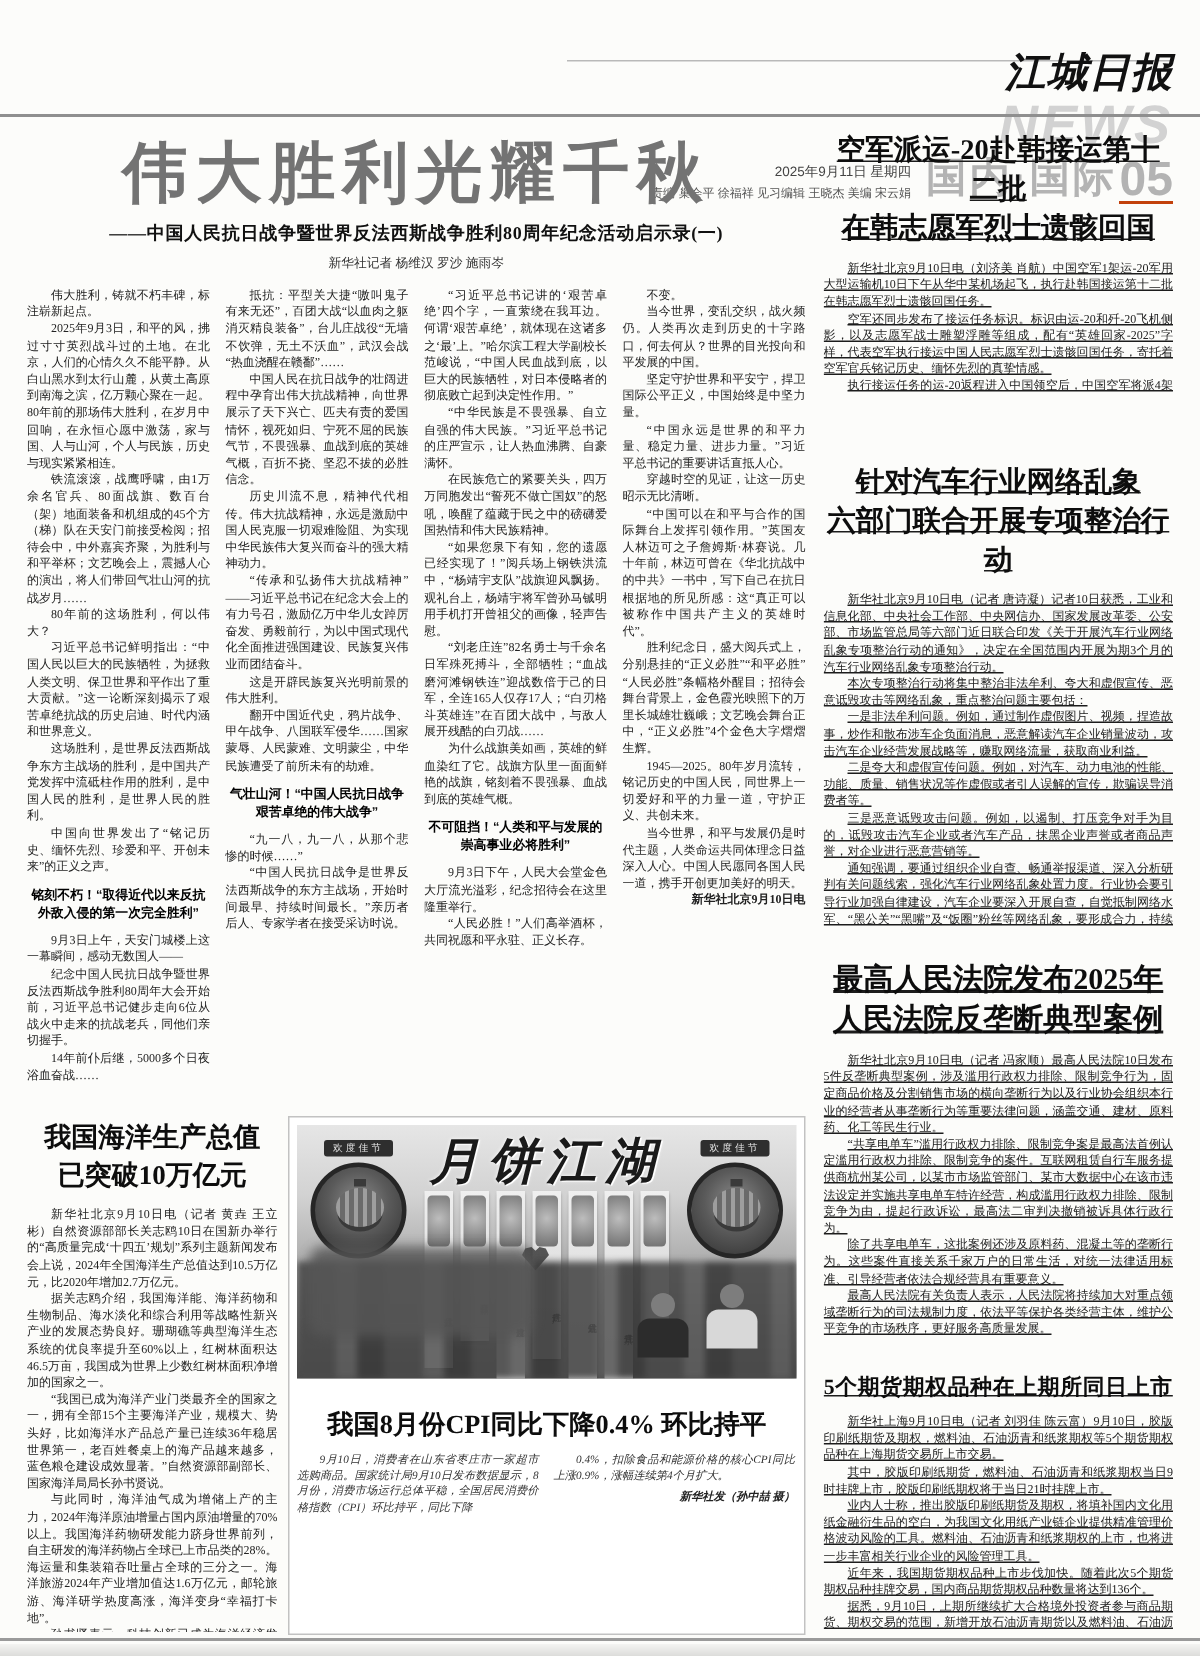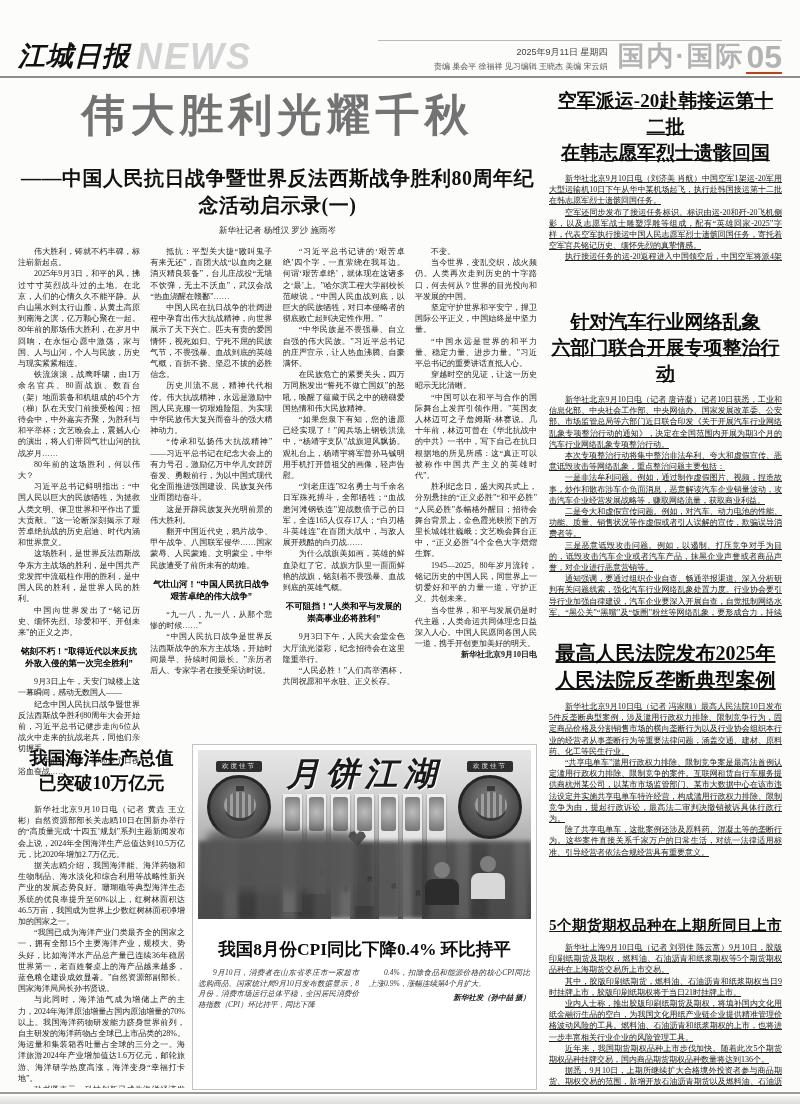--- a/index.html
+++ b/index.html
@@ -4,35 +4,35 @@
 <style>
   * { margin:0; padding:0; box-sizing:border-box; }
   html,body { background:#e8e8e6; }
   .page {
     position:relative; width:800px; height:1104px; margin:0 auto;
     background:#fcfcfa; color:#1c1c1c; overflow:hidden;
     font-family:"Liberation Serif","DejaVu Serif",serif;
   }
   
   .mast-topline { position:absolute; left:378px; right:18px; top:40px; height:1px; background:#b9b9b9; }
-  .masthead { position:absolute; left:18px; right:18px; top:30px; height:44px; display:flex; align-items:flex-end; }
+  .masthead { position:absolute; left:18px; right:18px; top:30px; height:44px; display:flex; align-items:flex-end;flex-direction:column; }
   .paper-name { font-family:"DejaVu Serif",serif; font-style:italic; font-weight:bold; font-size:27px; color:#111; letter-spacing:1px; }
   .news-label { font-family:"Liberation Sans",sans-serif; font-style:italic; font-weight:bold; font-size:36px; color:#d2d2d2; letter-spacing:2px; margin-left:6px; line-height:34px; }
   .mast-right { margin-left:auto; display:flex; align-items:flex-end; gap:10px; }
   .mast-info { text-align:right; padding-bottom:2px; }
   .date-line { font-size:9px; color:#444; font-family:"Liberation Sans",sans-serif; }
   .credits { font-size:8px; color:#555; font-family:"Liberation Sans",sans-serif; margin-top:2px; }
   .section-box { display:flex; align-items:flex-end; gap:2px; }
   .section-label { font-size:27px; font-weight:bold; color:#b3b3b3; letter-spacing:2px; font-family:"Liberation Sans",sans-serif; }
   .page-num { font-size:32px; font-weight:bold; color:#b3b3b3; font-family:"Liberation Sans",sans-serif; border-bottom:2px solid #c2410c; line-height:30px; }
   .mast-rule { position:absolute; left:0; right:0; top:76px; height:2px; background:#8f8f8f; }
   
   .lead { position:absolute; left:18px; top:80px; width:519px; height:660px; }
   .lead-headline { text-align:center; font-family:"Liberation Sans",sans-serif; font-weight:900; font-size:44px; letter-spacing:5px; color:#737373; margin-top:6px; }
-  .lead-subtitle { text-align:center; font-weight:bold; font-size:20px; letter-spacing:0.5px; margin-top:20px; color:#111; }
+  .lead-subtitle { text-align:center; font-weight:bold; font-size:12px; letter-spacing:0.5px; margin-top:2px; color:#111; }
   .lead-byline { text-align:center; font-size:8.5px; color:#333; margin-top:6px; }
   .cols { display:flex; justify-content:space-between; margin-top:9px; height:572px; overflow:hidden; }
   .col { width:122px; height:572px; overflow:hidden; }
   .bp { font-size:8px; line-height:11.2px; text-align:justify; text-indent:2em; color:#222; }
   .bp.h { font-family:"Liberation Sans",sans-serif; font-weight:bold; font-size:8.6px; line-height:12px; text-indent:0; text-align:center; margin:7px 2px; color:#000; }
   .bp.end { text-indent:0; text-align:right; font-weight:bold; }
   
   .right-col { position:absolute; left:549px; top:80px; width:233px; height:1008px; overflow:hidden;text-decoration:underline; }
   .rc-title { text-align:center; font-weight:bold; color:#0d0d0d; }
   .rc-title.t1 { font-size:19px; line-height:26px; margin-top:8px; }
@@ -183,20 +183,21 @@
       </div>
 
     <h3 class="rc-title t3">
       <span>最高人民法院发布2025年</span><br>
       <span>人民法院反垄断典型案例</span>
     </h3>
     <div class="rc-body b3">
         <p class="bp">新华社北京9月10日电（记者 冯家顺）最高人民法院10日发布5件反垄断典型案例，涉及滥用行政权力排除、限制竞争行为，固定商品价格及分割销售市场的横向垄断行为以及行业协会组织本行业的经营者从事垄断行为等重要法律问题，涵盖交通、建材、原料药、化工等民生行业。</p>
         <p class="bp">“共享电单车”滥用行政权力排除、限制竞争案是最高法首例认定滥用行政权力排除、限制竞争的案件。互联网租赁自行车服务提供商杭州某公司，以某市市场监管部门、某市大数据中心在该市违法设定并实施共享电单车特许经营，构成滥用行政权力排除、限制竞争为由，提起行政诉讼，最高法二审判决撤销被诉具体行政行为。</p>
         <p class="bp">除了共享电单车，这批案例还涉及原料药、混凝土等的垄断行为。这些案件直接关系千家万户的日常生活，对统一法律适用标准、引导经营者依法合规经营具有重要意义。</p>
+        <p class="bp">最高人民法院有关负责人表示，人民法院将持续加大对重点领域垄断行为的司法规制力度，依法平等保护各类经营主体，维护公平竞争的市场秩序，更好服务高质量发展。</p>
       </div>
 
     <h3 class="rc-title t4">
       <span>5个期货期权品种在上期所同日上市</span>
     </h3>
     <div class="rc-body b4">
         <p class="bp">新华社上海9月10日电（记者 刘羽佳 陈云富）9月10日，胶版印刷纸期货及期权，燃料油、石油沥青和纸浆期权等5个期货期权品种在上海期货交易所上市交易。</p>
         <p class="bp">其中，胶版印刷纸期货，燃料油、石油沥青和纸浆期权当日9时挂牌上市，胶版印刷纸期权将于当日21时挂牌上市。</p>
         <p class="bp">业内人士称，推出胶版印刷纸期货及期权，将填补国内文化用纸金融衍生品的空白，为我国文化用纸产业链企业提供精准管理价格波动风险的工具。燃料油、石油沥青和纸浆期权的上市，也将进一步丰富相关行业企业的风险管理工具。</p>
         <p class="bp">近年来，我国期货期权品种上市步伐加快。随着此次5个期货期权品种挂牌交易，国内商品期货期权品种数量将达到136个。</p>

